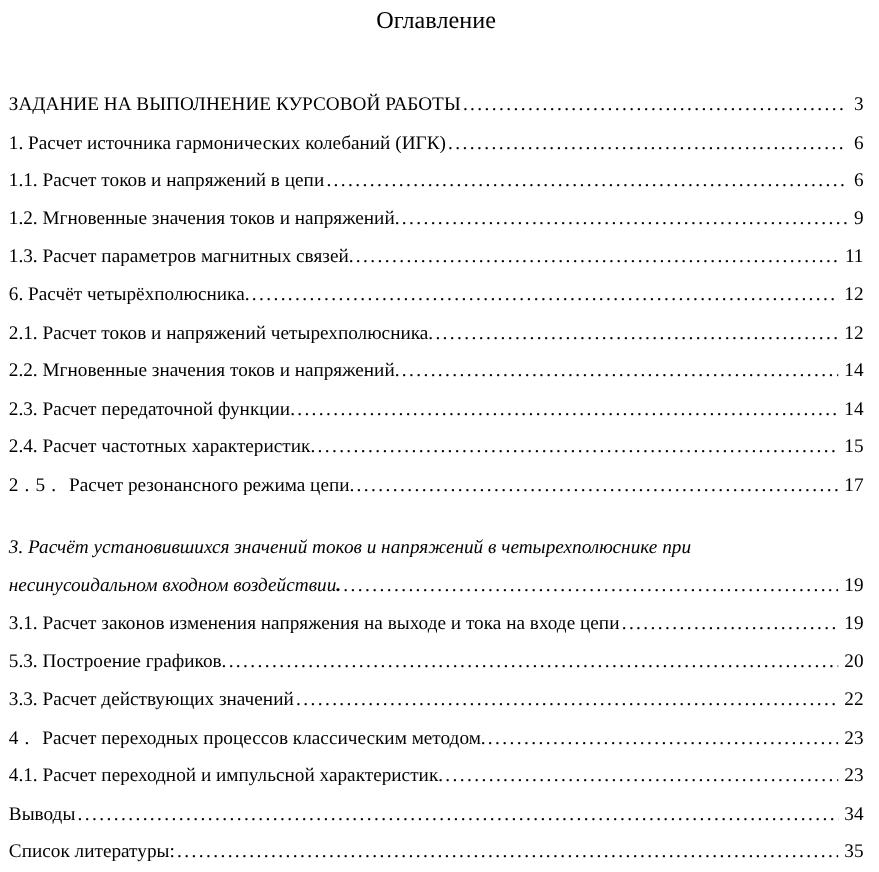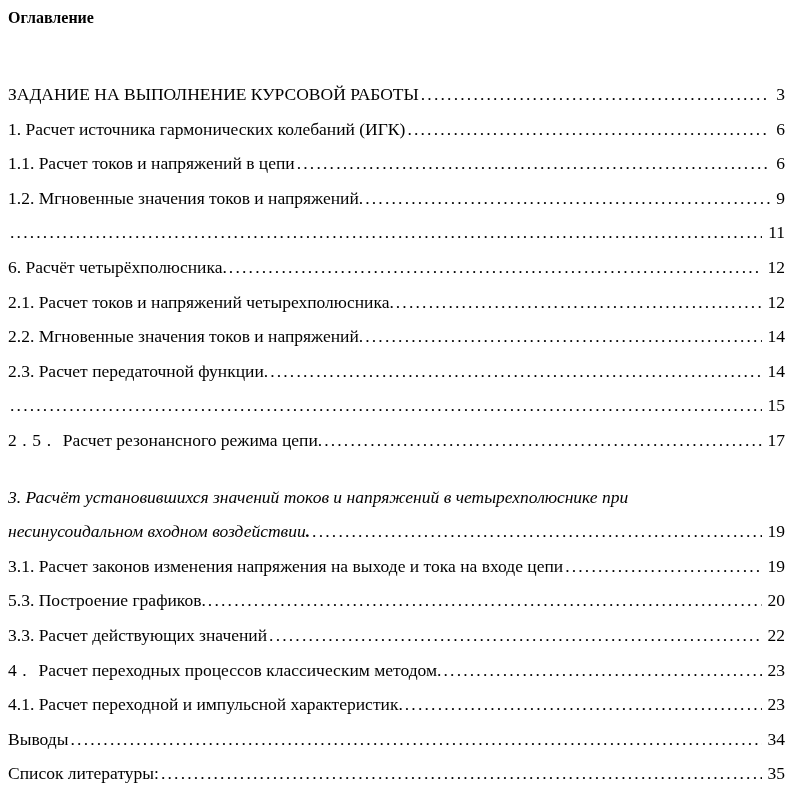--- a/index.html
+++ b/index.html
@@ -12,22 +12,23 @@
     height: 793px;
     box-sizing: border-box;
     background: #ffffff;
     color: #000000;
     font-family: "Liberation Serif", "DejaVu Serif", serif;
     font-size: 17.5px;
     padding: 3px 14px 0 8px;
     overflow: hidden;
   }
   .doc-title {
-    font-size: 16px;
-    font-weight: bold;
+    font-size: 22px;
+    font-weight: normal;
+    text-align: center;
     margin: 0 0 44px 0;
     line-height: 30px;
   }
   .toc {
     width: 100%;
   }
   .toc-row {
     line-height: 34.6px;
     white-space: nowrap;
   }
@@ -101,20 +102,21 @@
       </div>
       <div class="toc-row">
         <div class="toc-last-line">
           <span class="toc-label">1.2. Мгновенные значения токов и напряжений.</span>
           <span class="dots"></span>
           <span class="page-num">9</span>
         </div>
       </div>
       <div class="toc-row">
         <div class="toc-last-line">
+          <span class="toc-label">1.3. Расчет параметров магнитных связей.</span>
           <span class="dots"></span>
           <span class="page-num">11</span>
         </div>
       </div>
       <div class="toc-row">
         <div class="toc-last-line">
           <span class="toc-label">6. Расчёт четырёхполюсника. </span>
           <span class="dots"></span>
           <span class="page-num">12</span>
         </div>
@@ -135,20 +137,21 @@
       </div>
       <div class="toc-row">
         <div class="toc-last-line">
           <span class="toc-label">2.3. Расчет передаточной функции.</span>
           <span class="dots"></span>
           <span class="page-num">14</span>
         </div>
       </div>
       <div class="toc-row">
         <div class="toc-last-line">
+          <span class="toc-label">2.4. Расчет частотных характеристик.</span>
           <span class="dots"></span>
           <span class="page-num">15</span>
         </div>
       </div>
       <div class="toc-row">
         <div class="toc-last-line">
           <span class="toc-prefix wide">2.5.</span>
           <span class="toc-label">Расчет резонансного режима цепи. </span>
           <span class="dots"></span>
           <span class="page-num">17</span>

